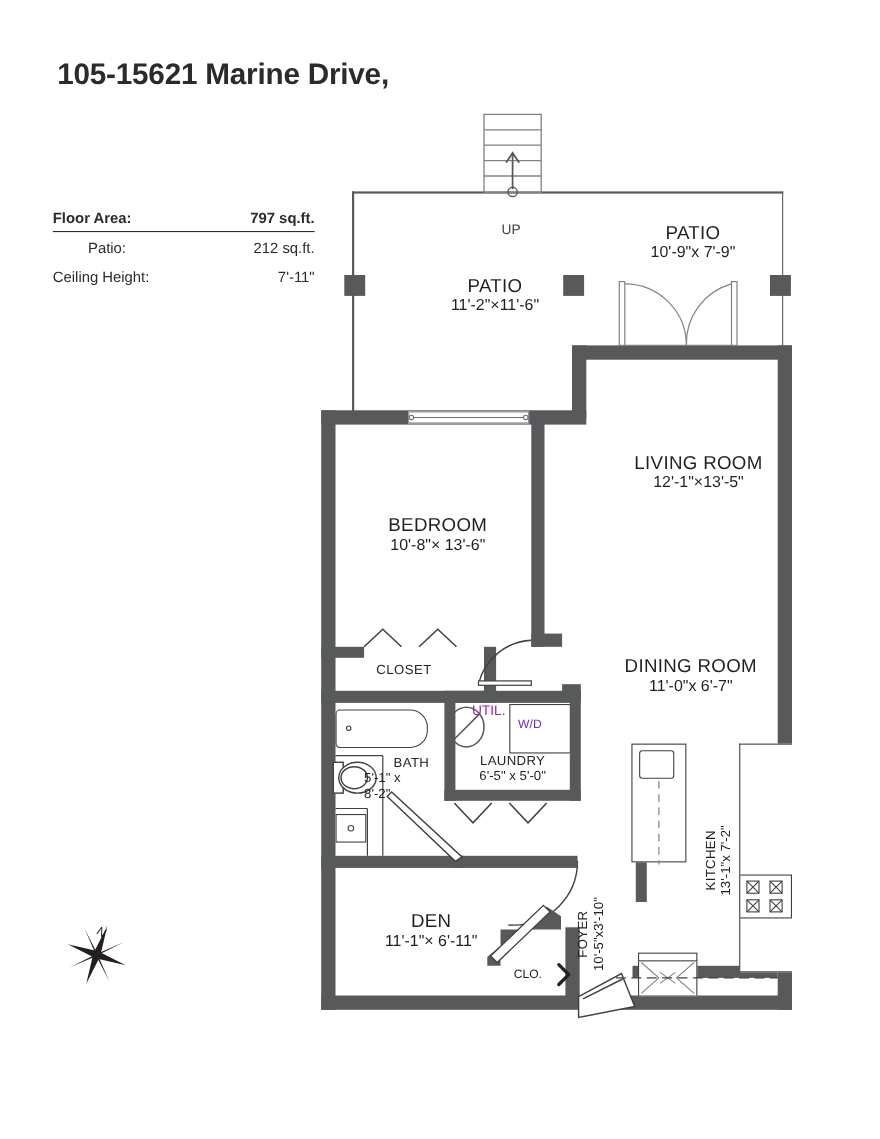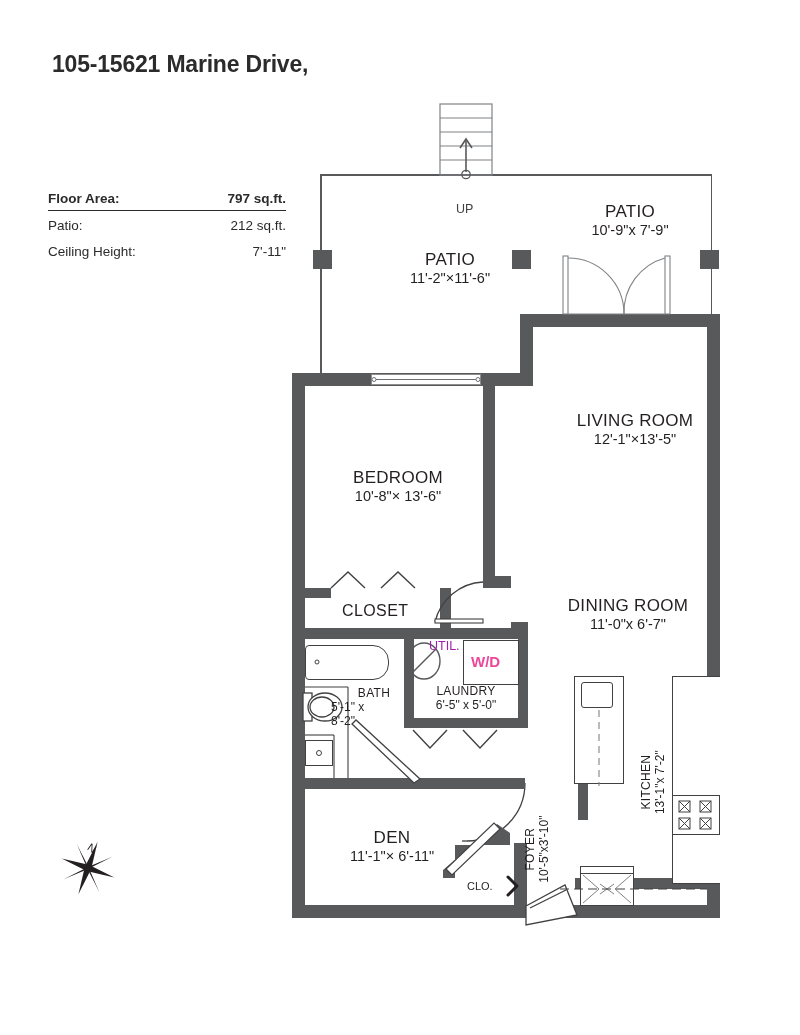--- a/index.html
+++ b/index.html
@@ -25,21 +25,21 @@
   }
 
   
   .title-block {
     position: absolute;
     left: 52px;
     top: 50px;
     width: 420px;
   }
   .title-line {
-    font-size: 23px;
+    font-size: 27px;
     font-weight: bold;
     letter-spacing: -0.2px;
     line-height: 1.28;
     color: #2b2b2b;
   }
 
   
   .area-block {
     position: absolute;
     left: 48px;
@@ -54,21 +54,21 @@
     line-height: 1.0;
     padding-bottom: 3px;
     color: #2b2b2b;
   }
   .area-row.head {
     font-weight: bold;
     border-bottom: 1.6px solid #2b2b2b;
     padding-bottom: 4px;
     margin-bottom: 8px;
   }
-  .area-row.sub { margin-bottom: 10px; }
+  .area-row.sub { margin-bottom: 10px; margin-left: 32px; }
   .area-label { white-space: nowrap; }
   .area-value { white-space: nowrap; }
 
   
   .wall {
     position: absolute;
     background: #58595b;
   }
   .thinline {
     position: absolute;
@@ -109,37 +109,37 @@
     transform: rotate(-90deg);
   }
 
   .up-label {
     position: absolute;
     font-size: 12.5px;
     color: #404040;
   }
   .wd-label {
     position: absolute;
-    font-size: 15px;
-    font-weight: bold;
-    color: #ec4899;
+    font-size: 11px;
+    font-weight: normal;
+    color: #6d28d9;
   }
   .util-label {
     position: absolute;
     font-size: 12.5px;
     color: #a21caf;
   }
   .clo-label {
     position: absolute;
     font-size: 11px;
     color: #231f20;
   }
   .closet-label {
     position: absolute;
-    font-size: 16px;
+    font-size: 12px;
     letter-spacing: 0.4px;
     color: #231f20;
   }
 
   
   .fixture {
     position: absolute;
     border: 1.3px solid #414042;
     background: #ffffff;
     box-sizing: border-box;

